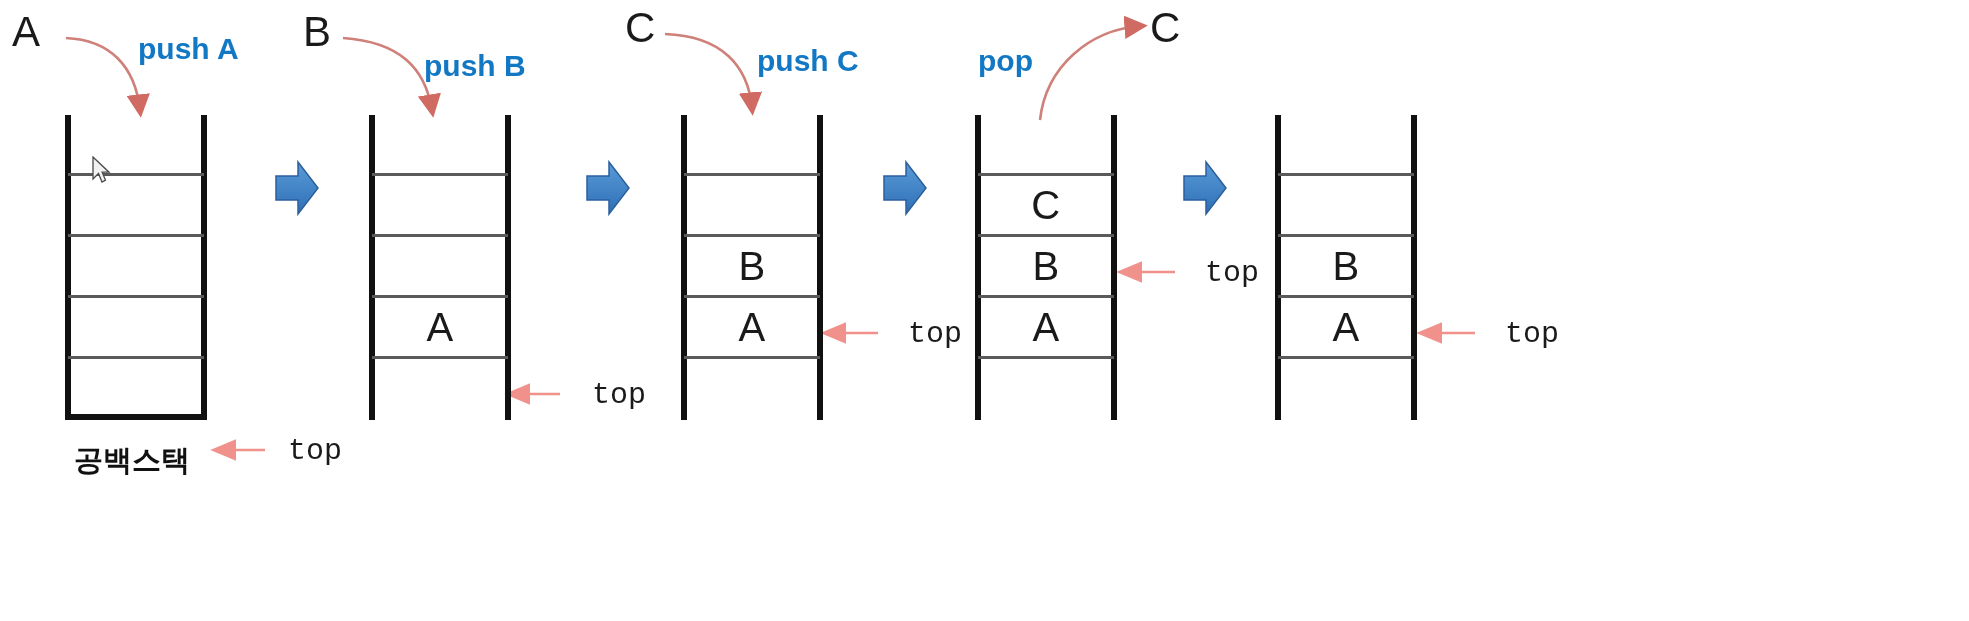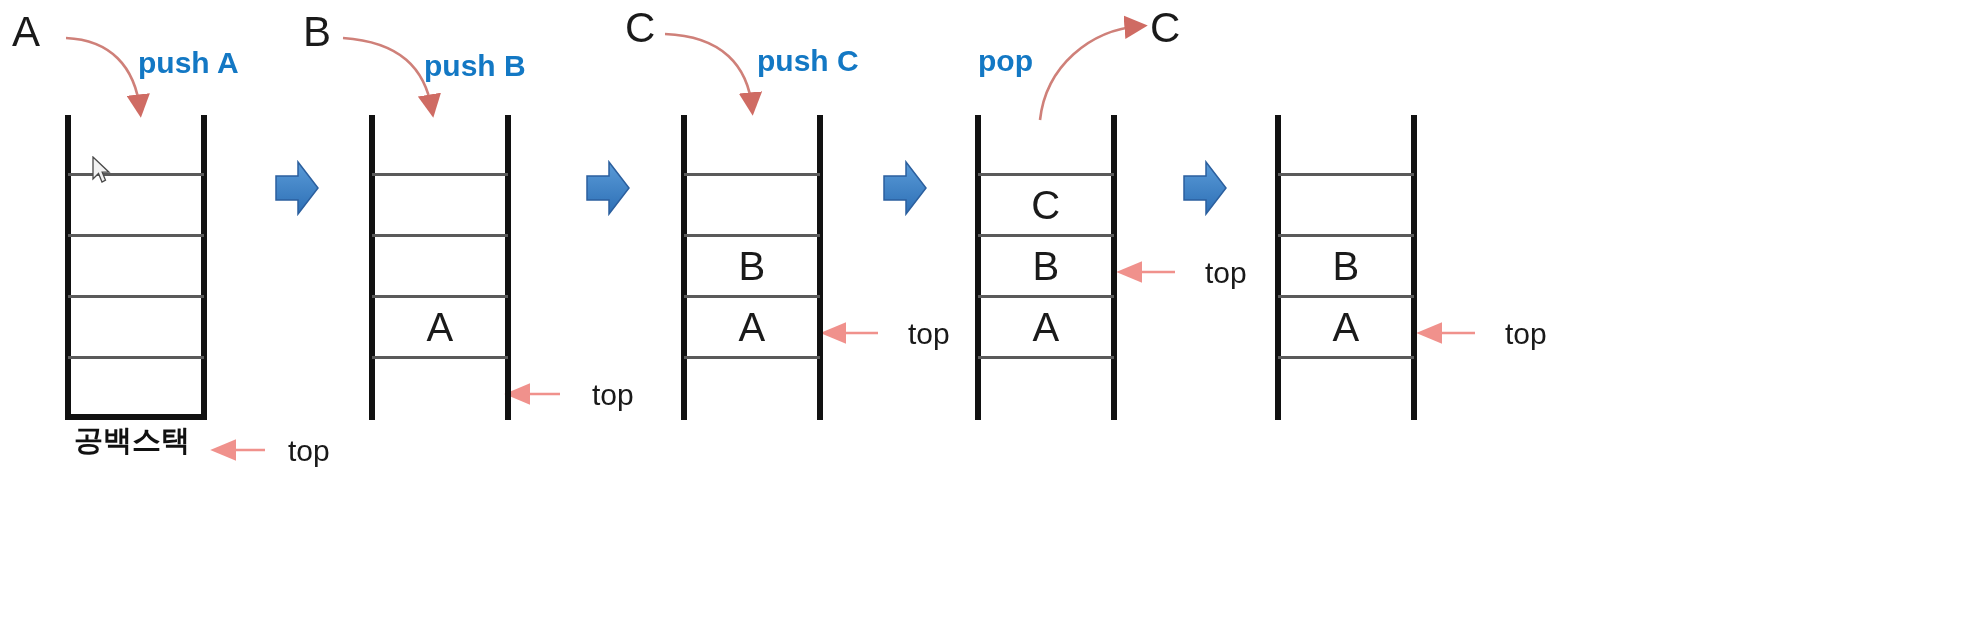--- a/index.html
+++ b/index.html
@@ -77,21 +77,21 @@
     position: absolute;
     font-size: 42px;
     color: #1a1a1a;
     font-family: "Liberation Sans", sans-serif;
     white-space: nowrap;
   }
   .top-label {
     position: absolute;
     font-size: 30px;
     color: #1a1a1a;
-    font-family: Liberation Sans, sans-serif;
+    font-family: Liberation Mono, monospace;
     white-space: nowrap;
   }
   .caption-ko {
     position: absolute;
     font-size: 29px;
     font-weight: bold;
     color: #111111;
     font-family: "Liberation Sans", sans-serif;
     white-space: nowrap;
   }
@@ -150,21 +150,21 @@
     <line x1="1175" y1="272" x2="1124" y2="272" stroke="#f0918c" stroke-width="2.6" marker-end="url(#ahs)"></line>
 
     <line x1="1475" y1="333" x2="1424" y2="333" stroke="#f0918c" stroke-width="2.6" marker-end="url(#ahs)"></line>
   </svg>
 
   <div class="item-letter" style="left:12px; top:8px;">A</div>
   <div class="item-letter" style="left:303px; top:8px;">B</div>
   <div class="item-letter" style="left:625px; top:4px;">C</div>
   <div class="item-letter" style="left:1150px; top:4px;">C</div>
 
-  <div class="op-label" style="left:138px; top:46px;">push A</div>
+  <div class="op-label" style="left:138px; top:32px;">push A</div>
   <div class="op-label" style="left:424px; top:49px;">push B</div>
   <div class="op-label" style="left:757px; top:44px;">push C</div>
   <div class="op-label" style="left:978px; top:44px;text-align:right;">pop</div>
 
   <div class="stack" style="left:65px; top:115px; width:142px; height:305px;">
     <div class="wall left"></div>
     <div class="wall right"></div>
     <div class="floor"></div>
     <div class="shelf" style="top:58px;"></div>
     <div class="shelf" style="top:119px;"></div>
@@ -271,15 +271,15 @@
     <div class="cell" style="top:122px; height:58px;">B</div>
     <div class="cell" style="top:183px; height:58px;">A</div>
   </div>
 
   <div class="top-label" style="left:288px; top:434px;">top</div>
   <div class="top-label" style="left:592px; top:378px;">top</div>
   <div class="top-label" style="left:908px; top:317px;">top</div>
   <div class="top-label" style="left:1205px; top:256px;">top</div>
   <div class="top-label" style="left:1505px; top:317px;">top</div>
 
-  <div class="caption-ko" style="left:74px; top:421px;text-align:right;">공백스택</div>
+  <div class="caption-ko" style="left:74px; top:441px;text-align:right;">공백스택</div>
 
 </div>
 
 </body></html>

